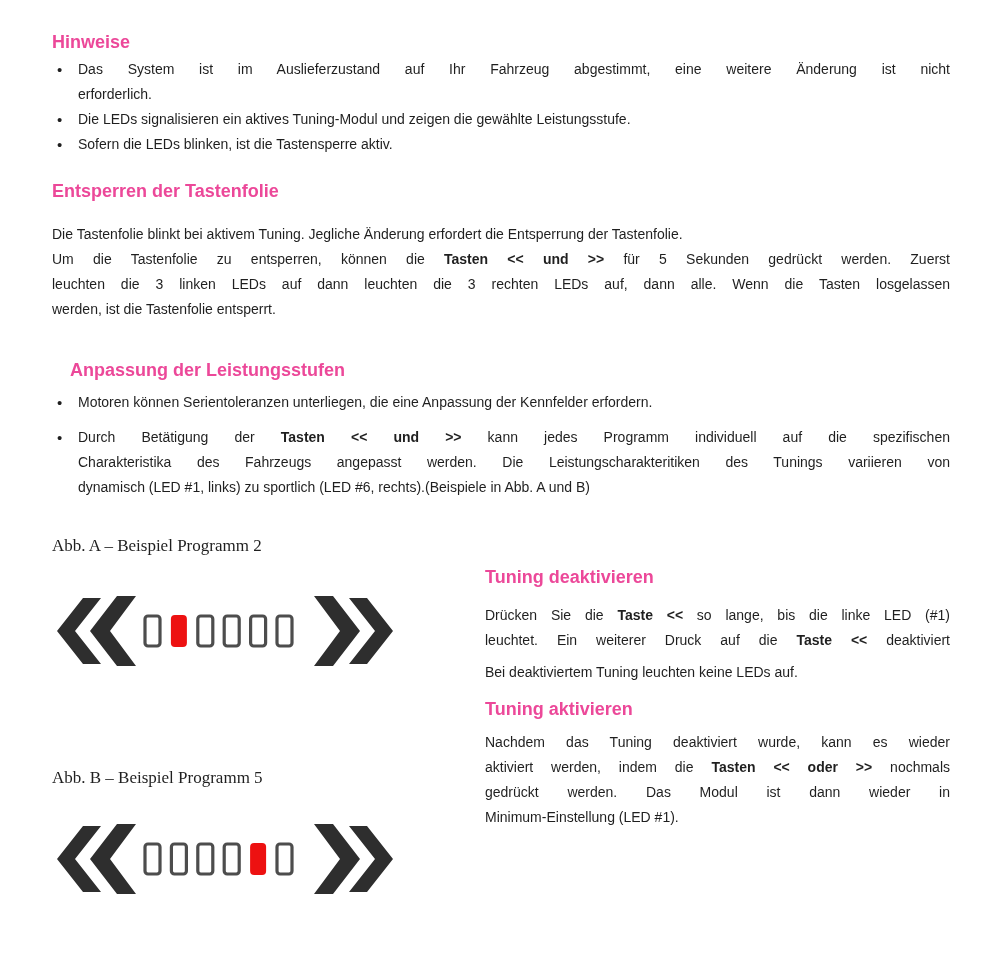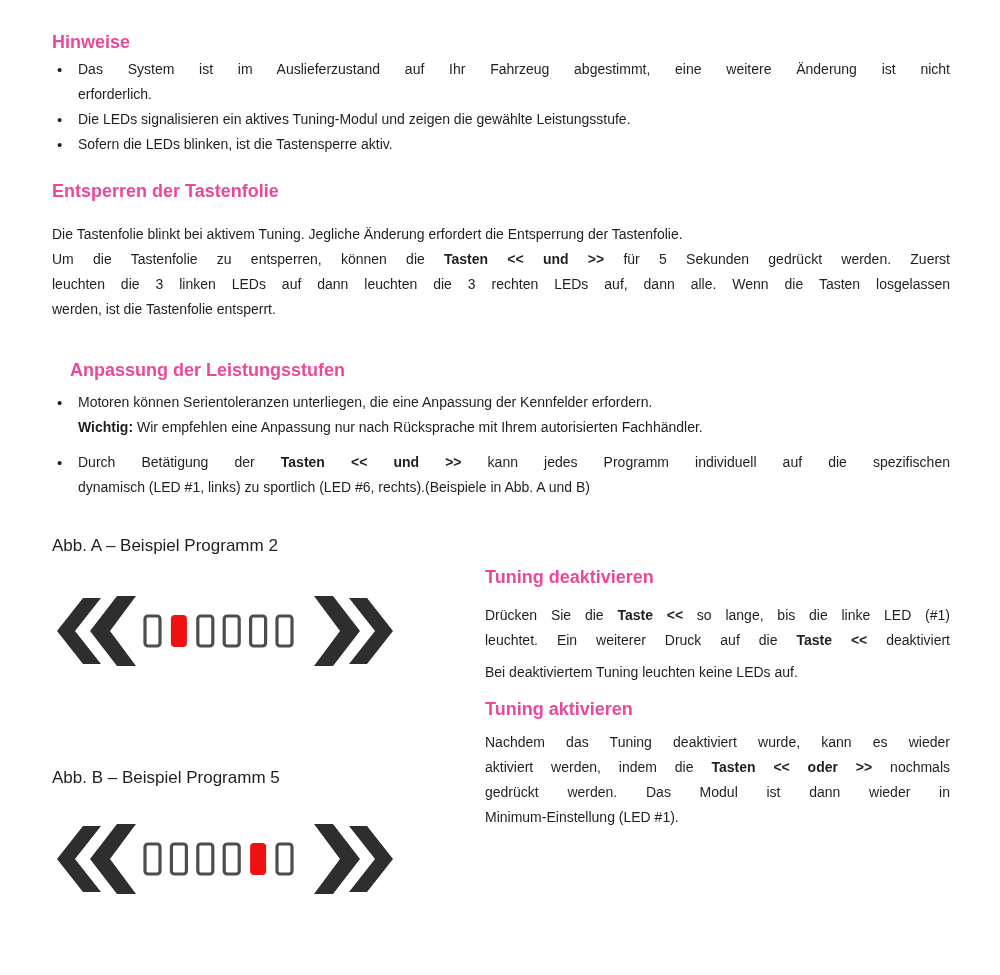--- a/index.html
+++ b/index.html
@@ -30,21 +30,21 @@
     content:"\2022";
     position:absolute; left:5px; top:0;
     font-size:15px; line-height:25px; color:#1f1f1f;
   }
   .bullets.spaced .item + .item { margin-top:10px; }
 
   .bottom { display:flex; }
   .left-col  { width:433px; flex:0 0 433px; }
   .right-col { width:465px; flex:0 0 465px; padding-top:65px; }
 
-  .fig-label { font-size:17px; line-height:25px; }
+  .fig-label { font-size:17px; line-height:25px;font-family:Liberation Serif, serif; }
   .fig-label.first { margin-top:33px; }
   .fig-label.second { margin-top:98px; }
   .led-figure { margin:37px 0 0 5px; height:72px; }
   .led-figure.b { margin-top:33px; }
   .led-figure svg { display:block; }
 
   .right-col h3.h-akt { margin-top:12px; }
   .rpara { margin-top:17px; }
   .rpara.first { margin-top:13px; }
   .rpara.after-h { margin-top:8px; }
@@ -74,24 +74,24 @@
       <div class="line"><span>Die Tastenfolie blinkt bei aktivem Tuning. Jegliche Änderung erfordert die Entsperrung der Tastenfolie.</span></div>
       <div class="line jl"><span>Um die Tastenfolie zu entsperren, können die </span><b>Tasten &lt;&lt; und &gt;&gt;</b><span> für 5 Sekunden gedrückt werden. Zuerst</span></div>
       <div class="line jl"><span>leuchten die 3 linken LEDs auf dann leuchten die 3 rechten LEDs auf, dann alle. Wenn die Tasten losgelassen</span></div>
       <div class="line"><span>werden, ist die Tastenfolie entsperrt.</span></div>
     </div>
 
   <h3 class="mt-anpassung">Anpassung der Leistungsstufen</h3>
   <div class="bullets spaced">
       <div class="item">
         <div class="line"><span>Motoren können Serientoleranzen unterliegen, die eine Anpassung der Kennfelder erfordern.</span></div>
-        <div class="line"><b>Wichtig:</b><span> Wir empfehlen eine Anpassung nur nach Rücksprache mit Ihrem autorisierten Fachhändler.</span></div>
       </div>
       <div class="item">
         <div class="line jl"><span>Durch Betätigung der </span><b>Tasten &lt;&lt; und &gt;&gt;</b><span> kann jedes Programm individuell auf die spezifischen</span></div>
+        <div class="line jl"><span>Charakteristika des Fahrzeugs angepasst werden. Die Leistungscharakteritiken des Tunings variieren von</span></div>
         <div class="line"><span>dynamisch (LED #1, links) zu sportlich (LED #6, rechts).(Beispiele in Abb. A und B)</span></div>
       </div>
     </div>
 
   <div class="bottom">
 
     <div class="left-col">
       <div class="fig-label first">Abb. A – Beispiel Programm 2</div>
       <div class="led-figure a">
           <svg width="336" height="72" viewBox="0 0 336 72">

